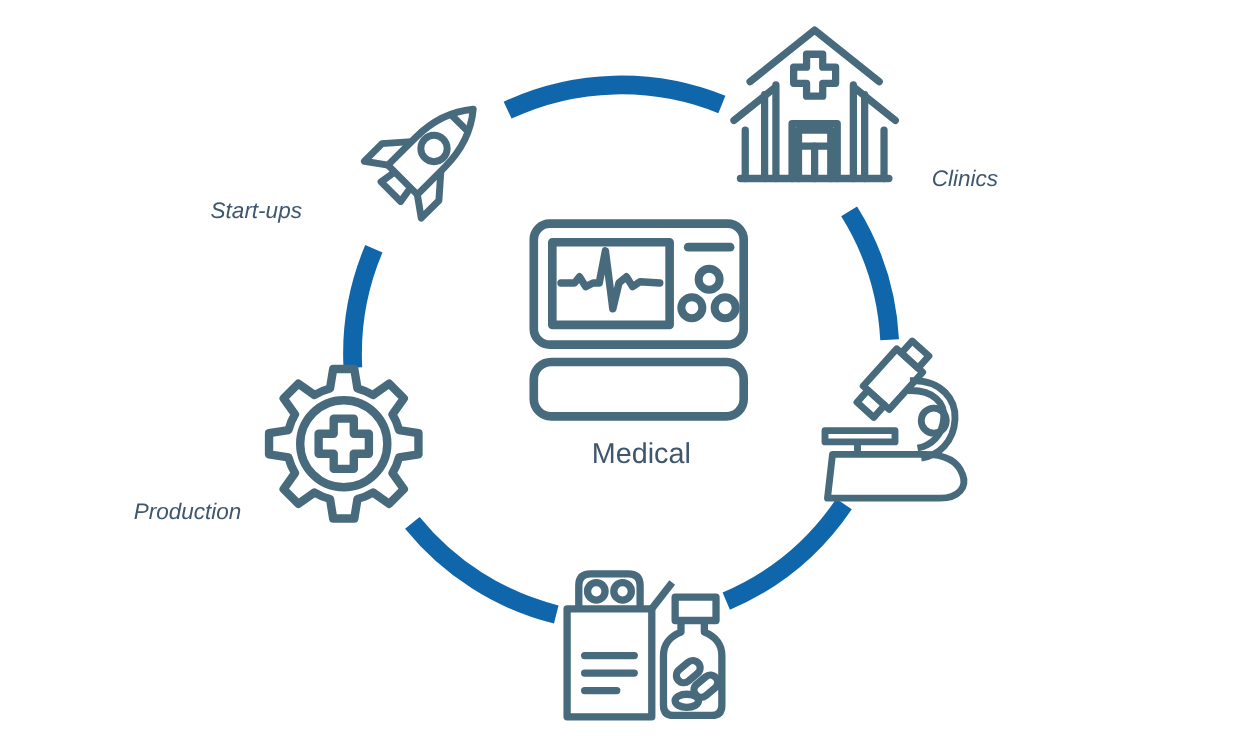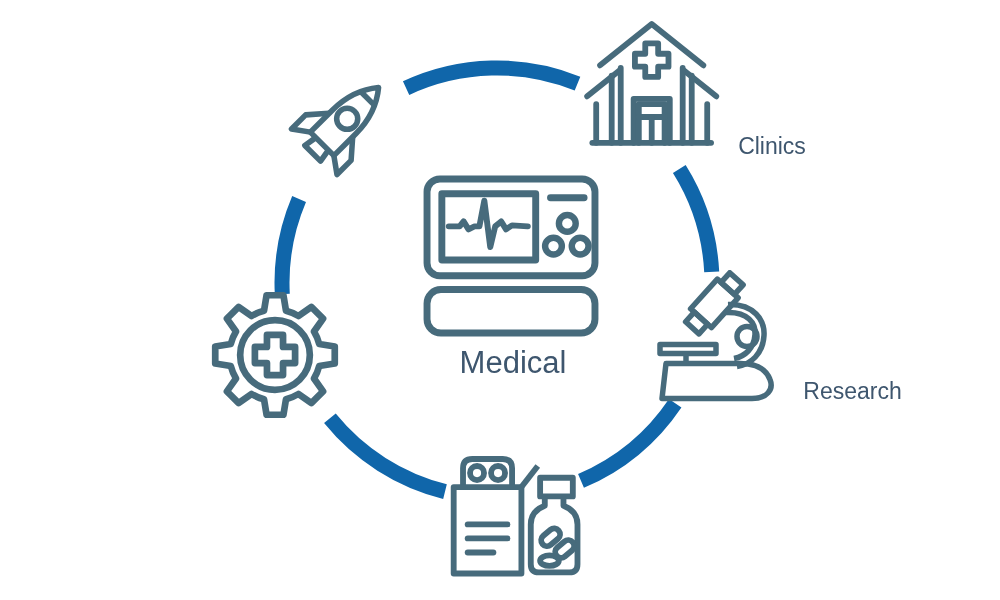--- a/index.html
+++ b/index.html
@@ -4,29 +4,30 @@
 <style>
   html,body{margin:0;padding:0;background:#fff;}
   #canvas{
     position:relative;width:1000px;height:600px;background:#ffffff;overflow:hidden;
     font-family:"Liberation Sans", sans-serif;
   }
   .abs{position:absolute;}
   .label{
     position:absolute;
     color:#3e566e;
-    font-size:23px;
+    font-size:18px;
     text-align:center;
     line-height:1.25;
     white-space:nowrap;
+    font-style:italic;
   }
   .center-label{
     position:absolute;
     color:#3e566e;
-    font-size:31px;
+    font-size:23px;
     text-align:center;
     line-height:31px;
   }
   svg{display:block;}
   .icon path,.icon rect,.icon circle,.icon line,.icon polyline,.icon ellipse{
     fill:none;stroke:#476b7c;stroke-linejoin:round;
   }
   .arc{fill:none;stroke:#1066aa;stroke-width:15;}
 </style>
 </head>
@@ -119,24 +120,25 @@
   </svg>
 
   <svg class="abs icon" style="left:208px;top:288px" width="134" height="134" viewBox="0 0 100 100">
     <g stroke-width="5">
       <path d="M41.8,17 L43.7,5.4 L56.3,5.4 L58.2,17 A34,34 0 0 1 67.5,20.9 L77.1,14.1 L85.9,22.9 L79.1,32.5 A34,34 0 0 1 83,41.8 L94.6,43.7 L94.6,56.3 L83,58.2 A34,34 0 0 1 79.1,67.5 L85.9,77.1 L77.1,85.9 L67.5,79.1 A34,34 0 0 1 58.2,83 L56.3,94.6 L43.7,94.6 L41.8,83 A34,34 0 0 1 32.5,79.1 L22.9,85.9 L14.1,77.1 L20.9,67.5 A34,34 0 0 1 17,58.2 L5.4,56.3 L5.4,43.7 L17,41.8 A34,34 0 0 1 20.9,32.5 L14.1,22.9 L22.9,14.1 L32.5,20.9 A34,34 0 0 1 41.8,17 Z"></path>
       <circle cx="50" cy="50" r="26"></circle>
       <path d="M44,35 H56 V44 H65 V56 H56 V65 H44 V56 H35 V44 H44 Z"></path>
     </g>
   </svg>
 
+  <div class="label" style="left:130px;top:157px;width:150px">Start-ups</div>
 
   <div class="label" style="left:722px;top:132px;width:100px">Clinics</div>
 
-  <div class="label" style="left:790px;top:377px;width:125px">Research</div>
 
 
+  <div class="label" style="left:75px;top:398px;width:150px">Production</div>
 
   <div class="center-label" style="left:413px;top:347px;width:200px">
     <span>Medical</span><br>
   </div>
 
 </div>
 
 </body></html>

